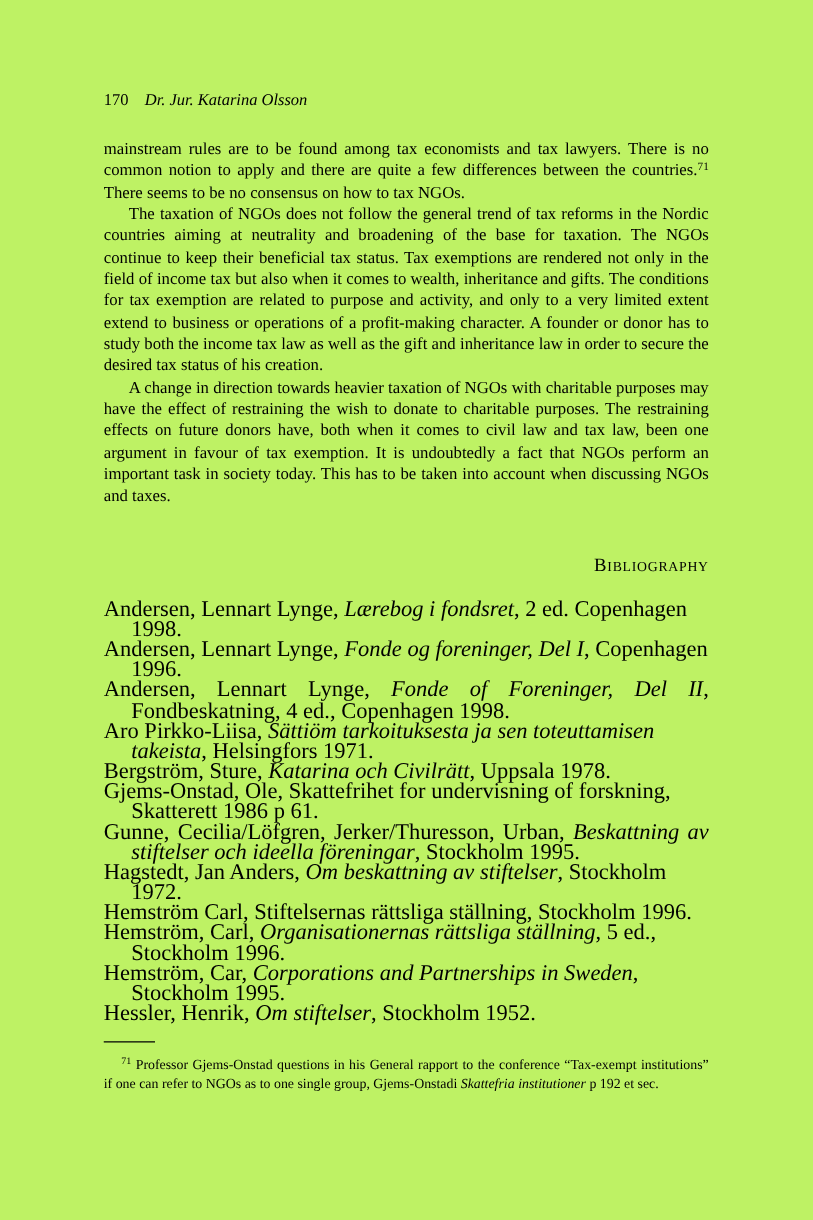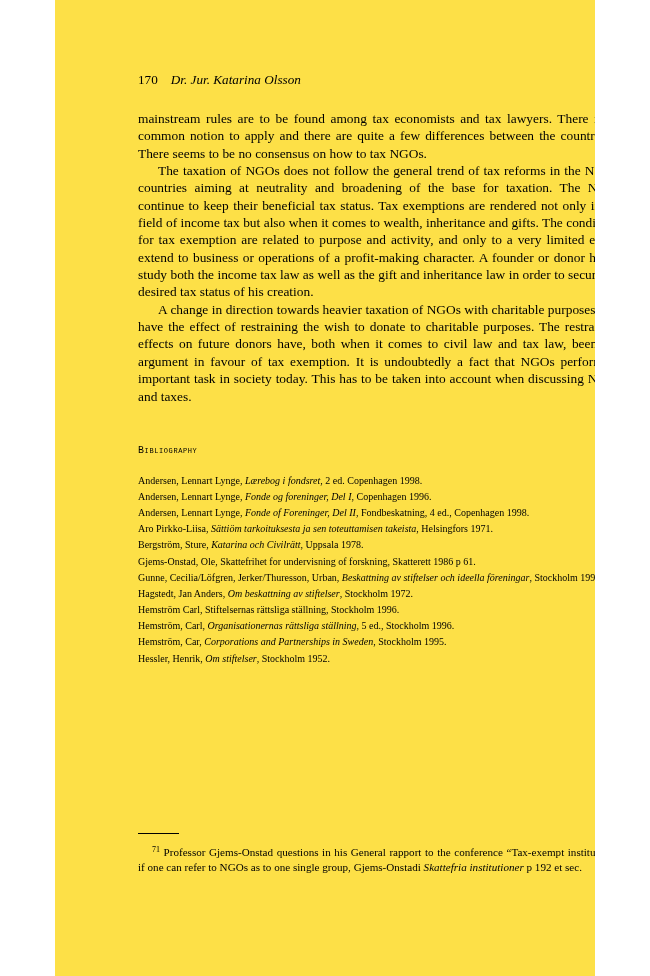--- a/index.html
+++ b/index.html
@@ -7,24 +7,24 @@
     margin: 0;
     padding: 0;
     background: #ffffff;
   }
   body {
     font-family: "Liberation Serif", "DejaVu Serif", serif;
     color: #000000;
   }
   .page {
     position: relative;
-    width: 540px;
+    width: 650px;
     height: 976px;
     margin: 0 auto;
-    background: #fde047;
+    background: #bef264;
     overflow: hidden;
   }
   .content {
     position: absolute;
     left: 83px;
     top: 72px;
     width: 484px;
   }
 
   
@@ -53,34 +53,33 @@
     text-indent: 20px;
   }
   sup.fn-ref {
     font-size: 9px;
     line-height: 0;
     vertical-align: 0.46em;
   }
 
   
   .biblio-heading {
-    text-align: left;
-    font-size: 10px;
+    text-align: right;
+    font-size: 15px;
     font-variant: small-caps;
     letter-spacing: 0.6px;
     margin: 40px 0 17px 0;
-    font-family: Liberation Mono, monospace;
   }
   .biblio-list {
     margin: 0;
     padding: 0;
     list-style: none;
   }
   .biblio-list li {
-    font-size: 10px;
+    font-size: 18px;
     line-height: 16.15px;
     padding-left: 22px;
     text-indent: -22px;
   }
   .biblio-list li.justified {
     text-align: justify;
     text-justify: inter-word;
   }
   .biblio-list i { font-style: italic; }
 

